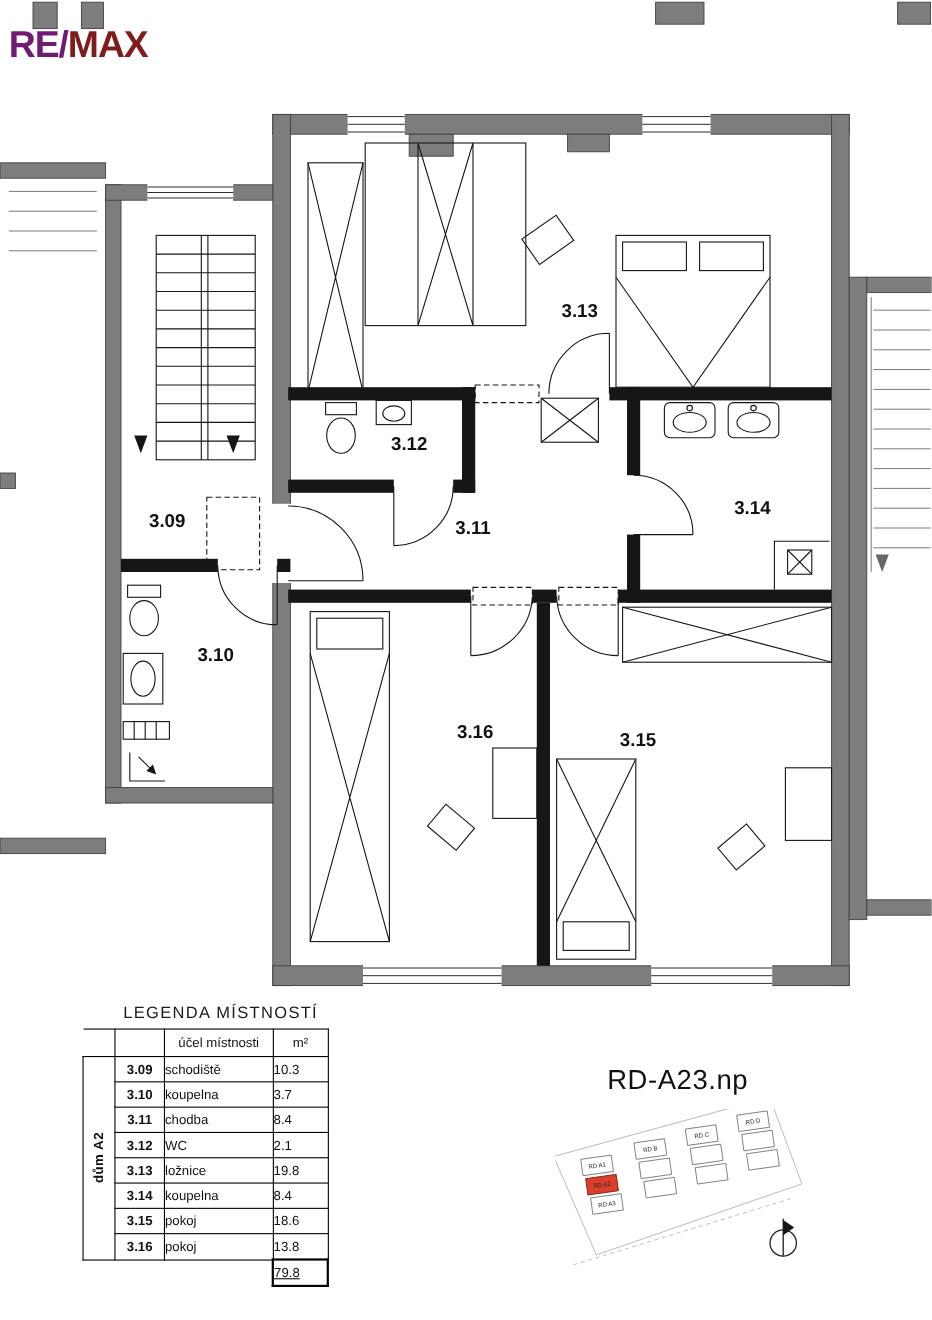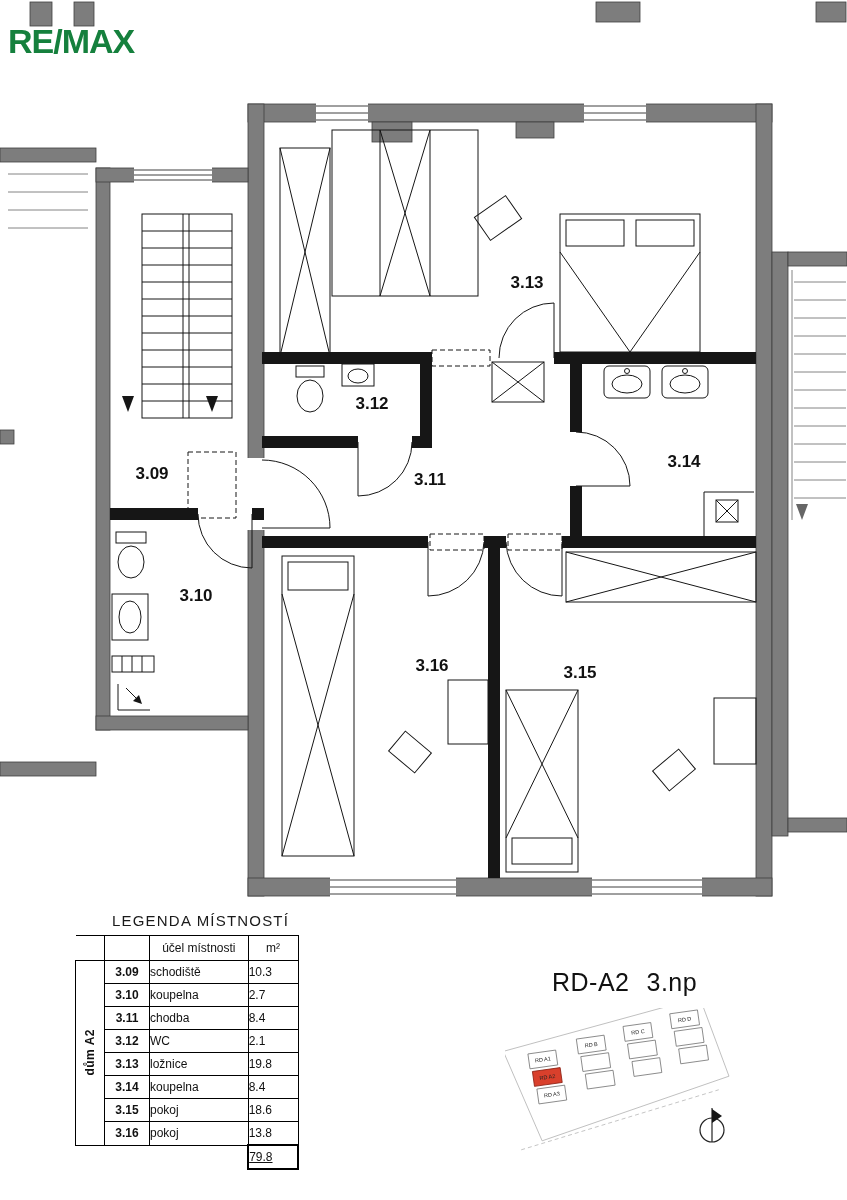--- a/index.html
+++ b/index.html
@@ -2,38 +2,38 @@
 <html><head>
 <meta charset="utf-8">
 <style>
   html,body{margin:0;padding:0;background:#fff;}
   body{font-family:"Liberation Sans",sans-serif;}
   .page{position:relative;width:847px;height:1200px;background:#fff;overflow:hidden;}
   svg{display:block;}
   .plan{position:absolute;left:0;top:0;}
   .room-labels text{font-family:"Liberation Sans",sans-serif;font-size:17px;font-weight:bold;fill:#111;text-anchor:middle;}
   .logo{position:absolute;left:8px;top:24px;font-size:34px;font-weight:800;letter-spacing:-1px;line-height:1;}
-  .logo .re,.logo .slash{color:#15803d;}
-  .logo .max{color:#15803d;text-align:right;}
+  .logo .re,.logo .slash{color:#701a75;}
+  .logo .max{color:#7f1d1d;text-align:right;}
   .legend{position:absolute;left:75px;top:912px;width:224px;color:#111;}
   .legend-title{font-size:15px;letter-spacing:1.2px;padding:0 0 6px 37px;white-space:nowrap;color:#1a1a1a;}
   table.leg{border-collapse:collapse;border-top:1px solid #000;table-layout:fixed;font-size:12px;color:#111;}
   table.leg td{height:22px;padding:0;overflow:hidden;}
   table.leg tr.hdr td{height:24px;}
   td.b{border:1px solid #000;}
   td.nob{border:none;}
   td.cid{font-weight:bold;text-align:center;}
   td.cname{padding-left:6px;}
   td.carea{padding-left:8px;}
   td.chdr{text-align:center;}
   td.ctotal{padding-left:8px;border:2px solid #000;text-decoration:underline;}
   td.vcell{text-align:center;vertical-align:middle;}
   .vert{writing-mode:vertical-rl;transform:rotate(180deg);font-weight:bold;font-size:12px;letter-spacing:0.5px;margin:0 auto;}
   .sheet-title{position:absolute;left:552px;top:968px;font-size:25px;font-weight:500;color:#111;letter-spacing:0.5px;}
-  .sheet-title .t2{margin-left:17px;}
+  .sheet-title .t2{margin-left:0;}
   .minimap{position:absolute;left:505px;top:1008px;}
   .minimap .bl{font-size:5.5px;text-anchor:middle;fill:#222;font-family:"Liberation Sans",sans-serif;}
 </style>
 </head>
 <body>
 
 <div class="page">
 
   <svg class="plan" width="847" height="1200" viewBox="0 0 847 1200">
 
@@ -217,21 +217,21 @@
         <td rowspan="8" class="b vcell">
               <div class="vert">dům A2</div>
             </td>
         <td class="b cid">3.09</td>
         <td class="b cname">schodiště</td>
         <td class="b carea">10.3</td>
       </tr>
       <tr>
         <td class="b cid">3.10</td>
         <td class="b cname">koupelna</td>
-        <td class="b carea">2.7</td>
+        <td class="b carea">3.7</td>
       </tr>
       <tr>
         <td class="b cid">3.11</td>
         <td class="b cname">chodba</td>
         <td class="b carea">8.4</td>
       </tr>
       <tr>
         <td class="b cid">3.12</td>
         <td class="b cname">WC</td>
         <td class="b carea">2.1</td>

